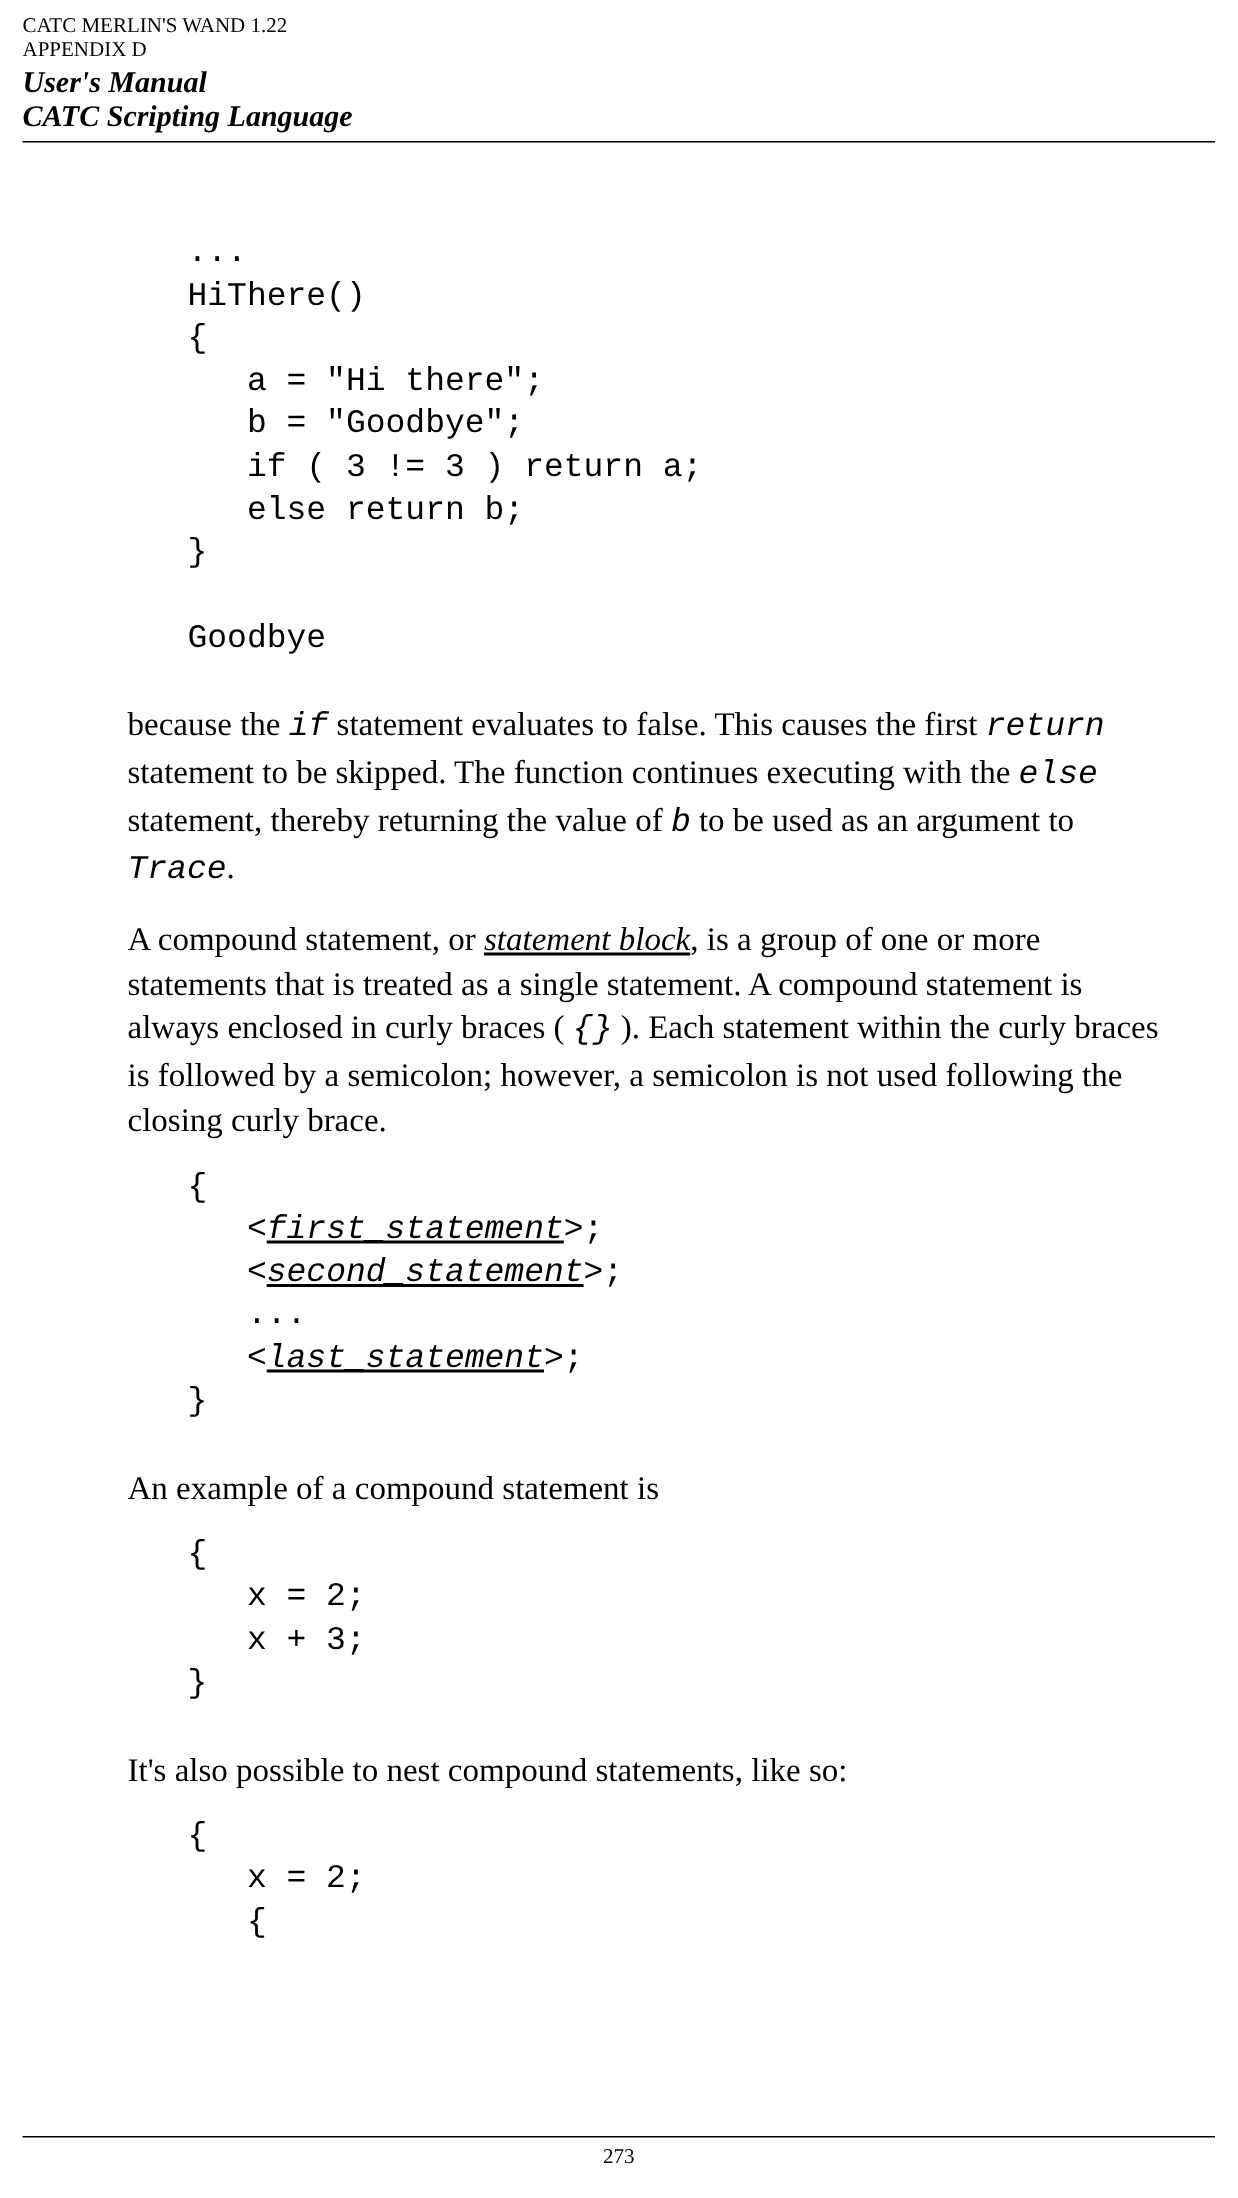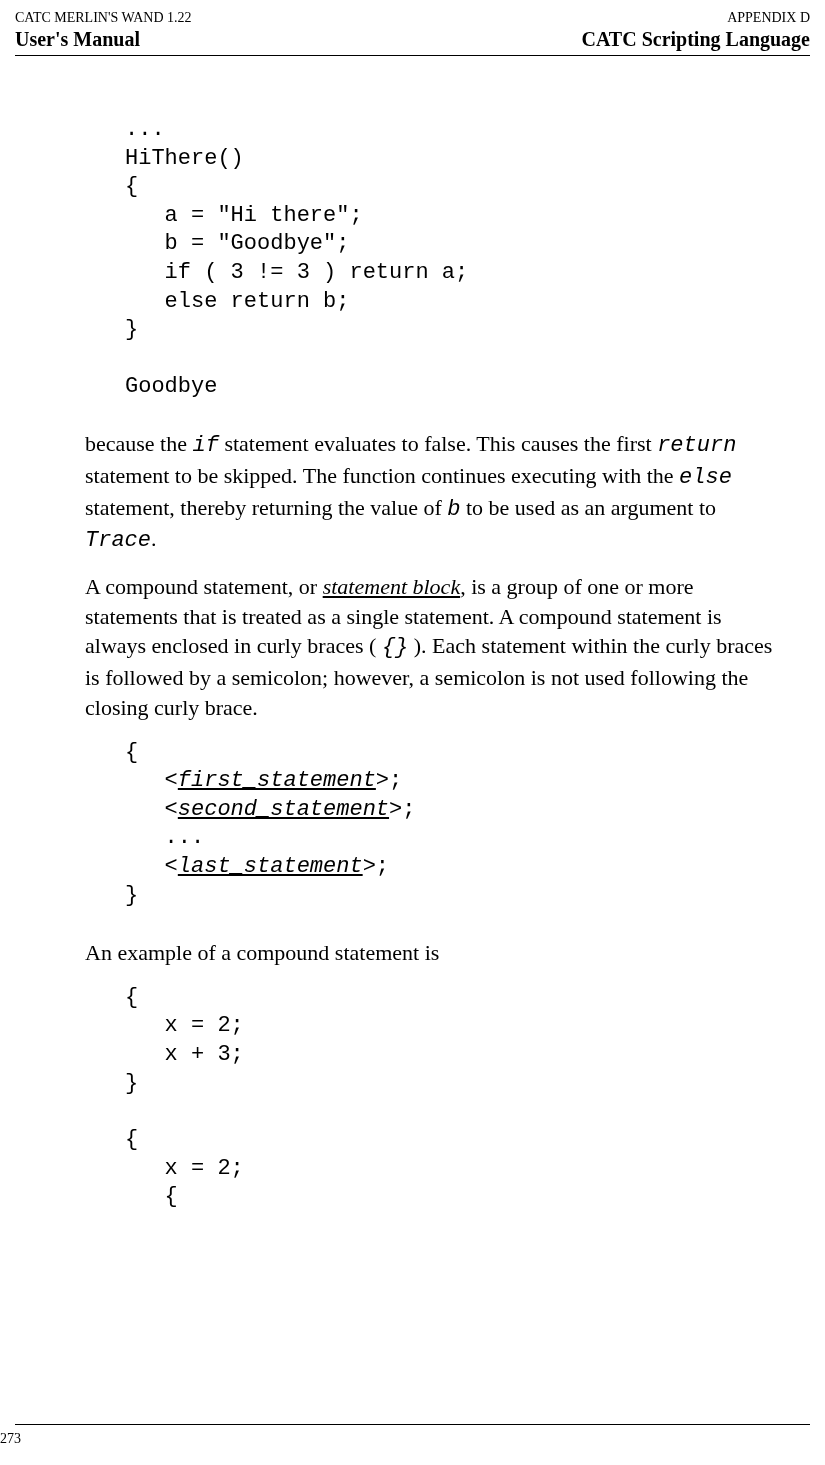--- a/index.html
+++ b/index.html
@@ -1,18 +1,19 @@
 <!DOCTYPE html>
 <html><head>
   <meta charset="utf-8">
   <style>
     * {
       margin: 0;
       padding: 0;
       box-sizing: border-box;
+      flex-direction: column;
     }
     body {
       width: 825px;
       height: 1465px;
       background: white;
       font-family: "Times New Roman", Times, serif;
       position: relative;
       padding: 10px 15px;
     }
     .header-top {
@@ -20,20 +21,21 @@
       justify-content: space-between;
       font-variant: small-caps;
       font-size: 14px;
     }
     .header-bottom {
       display: flex;
       justify-content: space-between;
       font-size: 20px;
       font-weight: bold;
       margin-top: 2px;
+      font-style: italic;
     }
     .hr {
       border: none;
       border-top: 1.5px solid black;
       margin-top: 4px;
     }
     .content {
       padding: 60px 30px 0 50px;
     }
     .code-block {
@@ -63,20 +65,21 @@
       font-weight: bold;
       margin-left: -50px;
       margin-bottom: 6px;
       margin-top: 10px;
     }
     .page-footer {
       position: absolute;
       bottom: 18px;
       left: 0;
       width: 100%;
+      text-align: center;
     }
     .footer-hr {
       border: none;
       border-top: 1.5px solid black;
       margin: 0 15px 4px 15px;
     }
     .page-number {
       font-size: 14px;
     }
   </style>
@@ -124,20 +127,21 @@
 <span>   &lt;</span><span class="italic">last_statement</span><span>&gt;;</span>
 <span>}</span></div>
 
   <div class="body-text">An example of a compound statement is</div>
 
   <div class="code-block">{
    x = 2;
    x + 3;
 }</div>
 
+  <div class="body-text">It's also possible to nest compound statements, like so:</div>
 
   <div class="code-block">{
    x = 2;
    {</div>
 
 </div>
 
 <div class="page-footer">
   <hr class="footer-hr">
   <span class="page-number">273</span>

